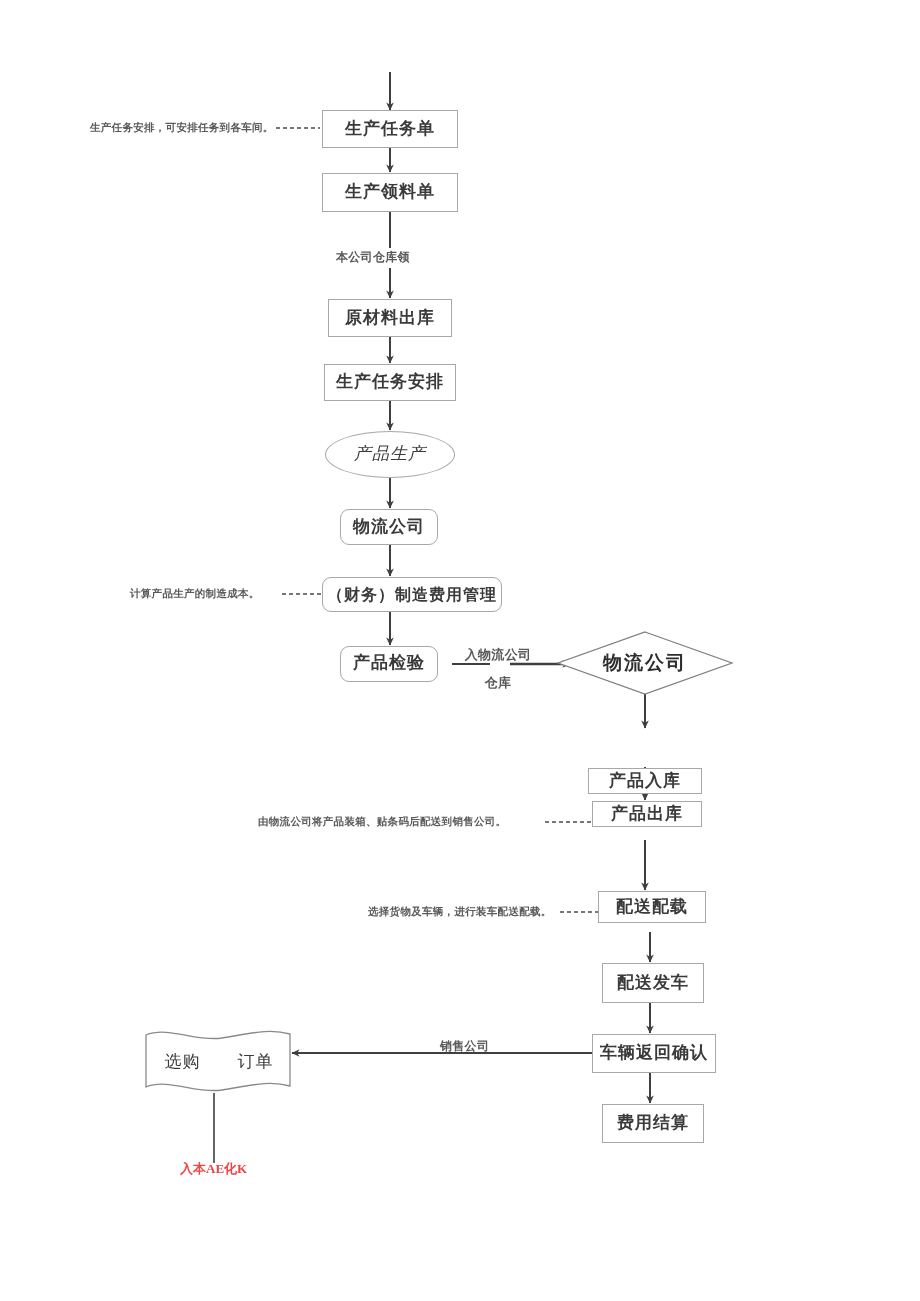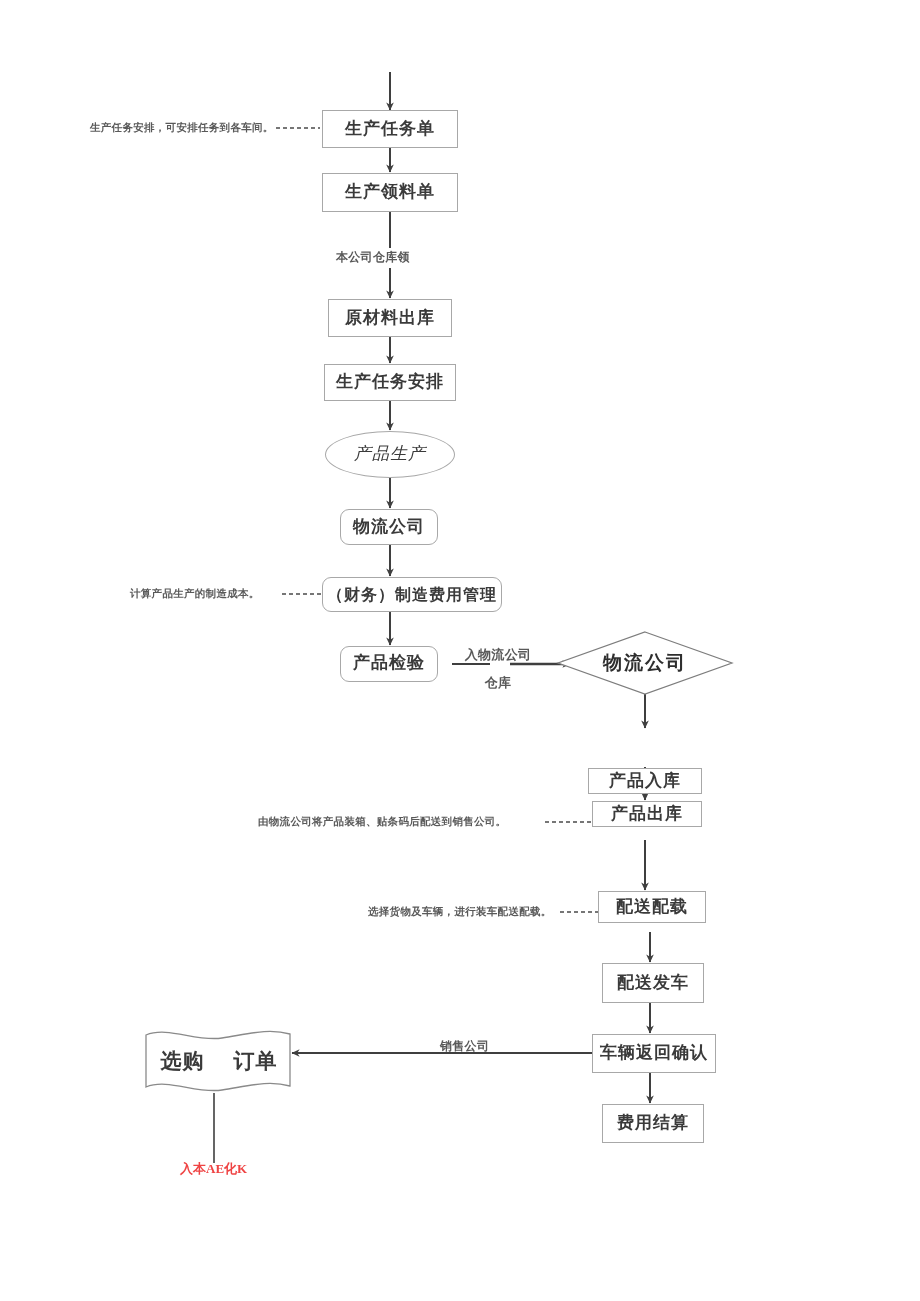--- a/index.html
+++ b/index.html
@@ -83,22 +83,22 @@
   .doc-wrap .doc-text {
     position: absolute;
     top: 0;
     left: 0;
     width: 100%;
     height: 100%;
     display: flex;
     align-items: center;
     justify-content: space-around;
     color: #3a3a3a;
-    font-size: 21px;
-    font-weight: bold;
+    font-size: 17px;
+    font-weight: normal;
     letter-spacing: 1px;
   }
   .doc-wrap .doc-text span { padding: 0 2px; }
   .garbled {
     position: absolute;
     color: #ef4444;
     font-size: 13px;
     font-weight: bold;
     white-space: nowrap;
   }

